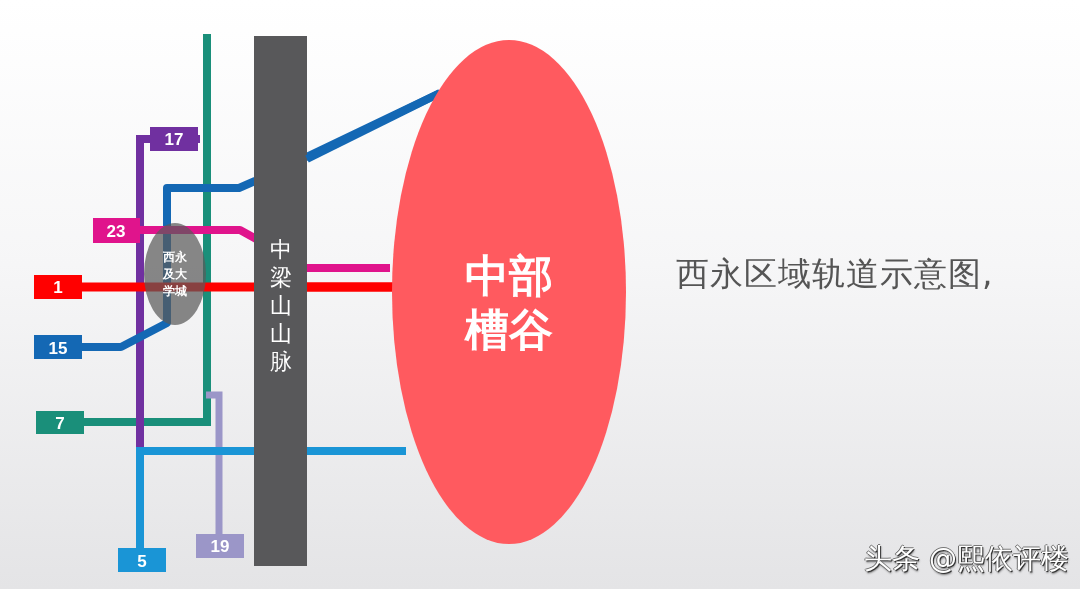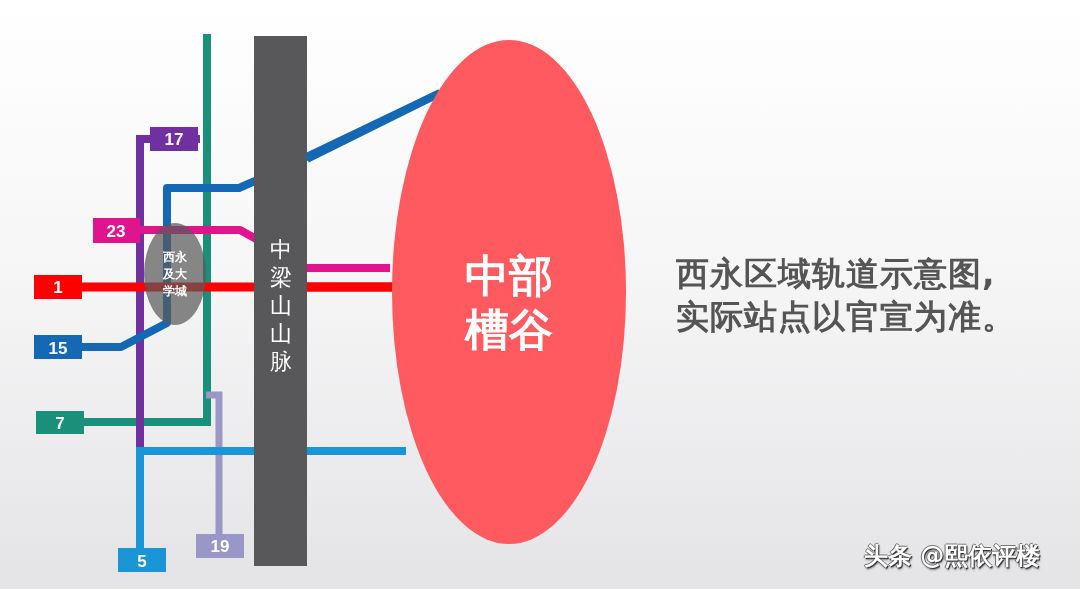--- a/index.html
+++ b/index.html
@@ -22,31 +22,30 @@
     font-family: "DejaVu Sans", sans-serif;
     font-size: 12px; font-weight: bold; fill: #ffffff;
   }
   .valley-text {
     font-family: "DejaVu Sans", sans-serif;
     font-size: 44px; font-weight: bold; fill: #ffffff;
   }
   .caption {
     position: absolute; left: 676px; top: 252px;
     font-family: "DejaVu Sans", sans-serif;
-    font-weight: bold; font-size: 33px; line-height: 43px;
+    font-weight: normal; font-size: 33px; line-height: 43px;
     color: #555555; letter-spacing: 1px;
   }
   .caption div { white-space: nowrap; }
   .watermark {
     position: absolute; left: 864px; top: 540px;
     font-family: "DejaVu Sans", sans-serif;
-    font-size: 24px; color: #ffffff;
+    font-size: 28px; color: #ffffff;
     text-shadow: 1px 1px 0 #333, -1px 0 0 #666, 0 -1px 0 #777, 1px 2px 2px rgba(0,0,0,0.5);
     white-space: nowrap;
-    font-weight: bold;
   }
 </style>
 </head>
 <body>
 
 <svg id="diagram" viewBox="0 0 1080 589" xmlns="http://www.w3.org/2000/svg">
 
   <g>
     <polyline points="207,34 207,422 80,422" fill="none" stroke="#1a8f7a" stroke-width="8"></polyline>
   </g>
@@ -127,16 +126,15 @@
     <text class="line-label-text" x="220" y="552" text-anchor="middle">19</text>
   </g>
   <g>
     <rect x="118" y="548" width="48" height="24" fill="#1a95d6"></rect>
     <text class="line-label-text" x="142" y="567" text-anchor="middle">5</text>
   </g>
 </svg>
 
 <div class="caption">
   <div>西永区域轨道示意图,</div>
-  <div>实际站点以官宣为准。</div>
 </div>
 
 <div class="watermark">头条 @熙依评楼</div>
 
 </body></html>

